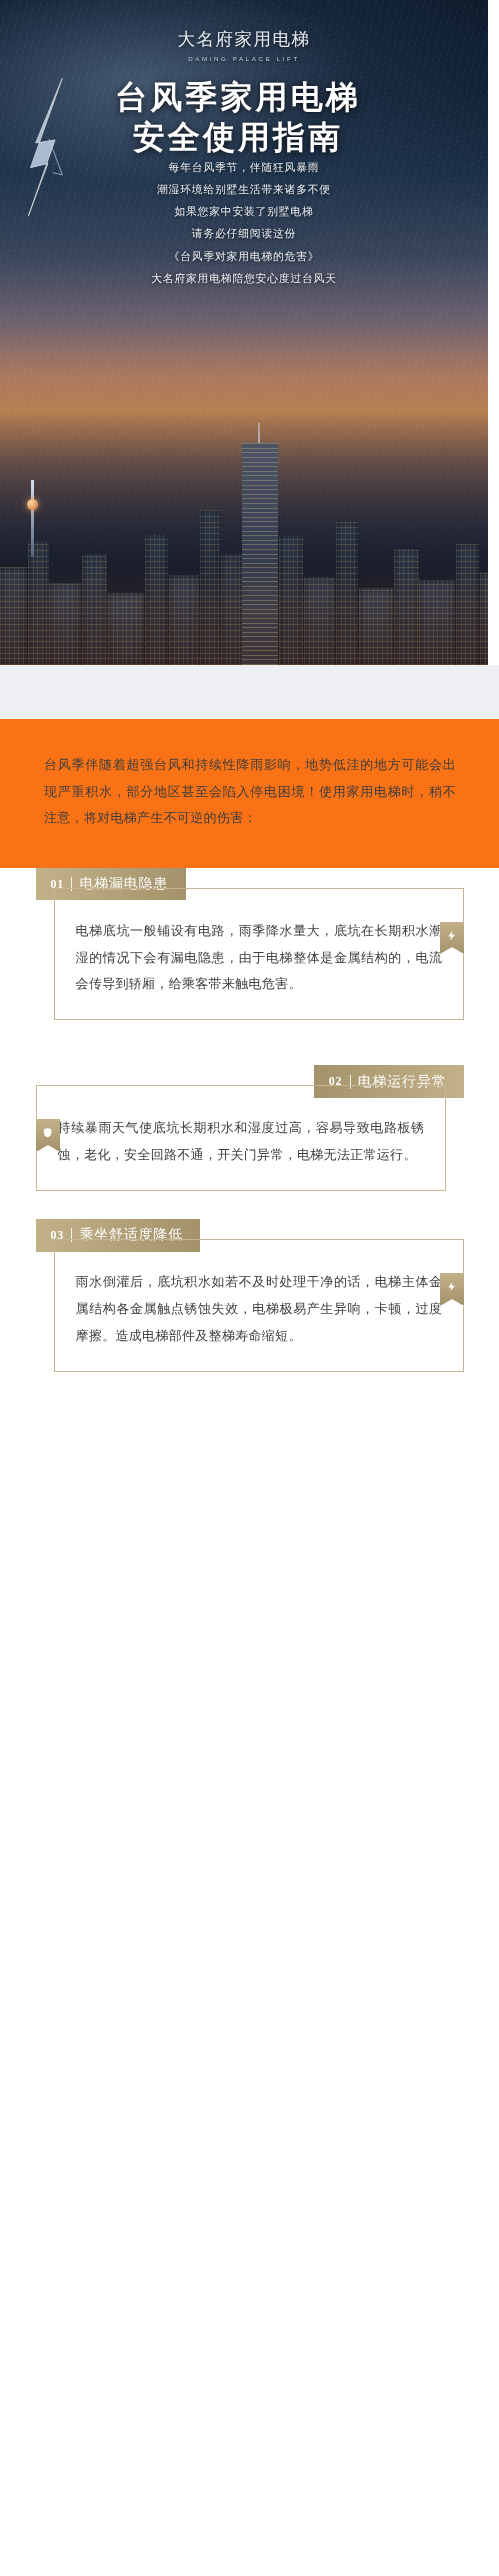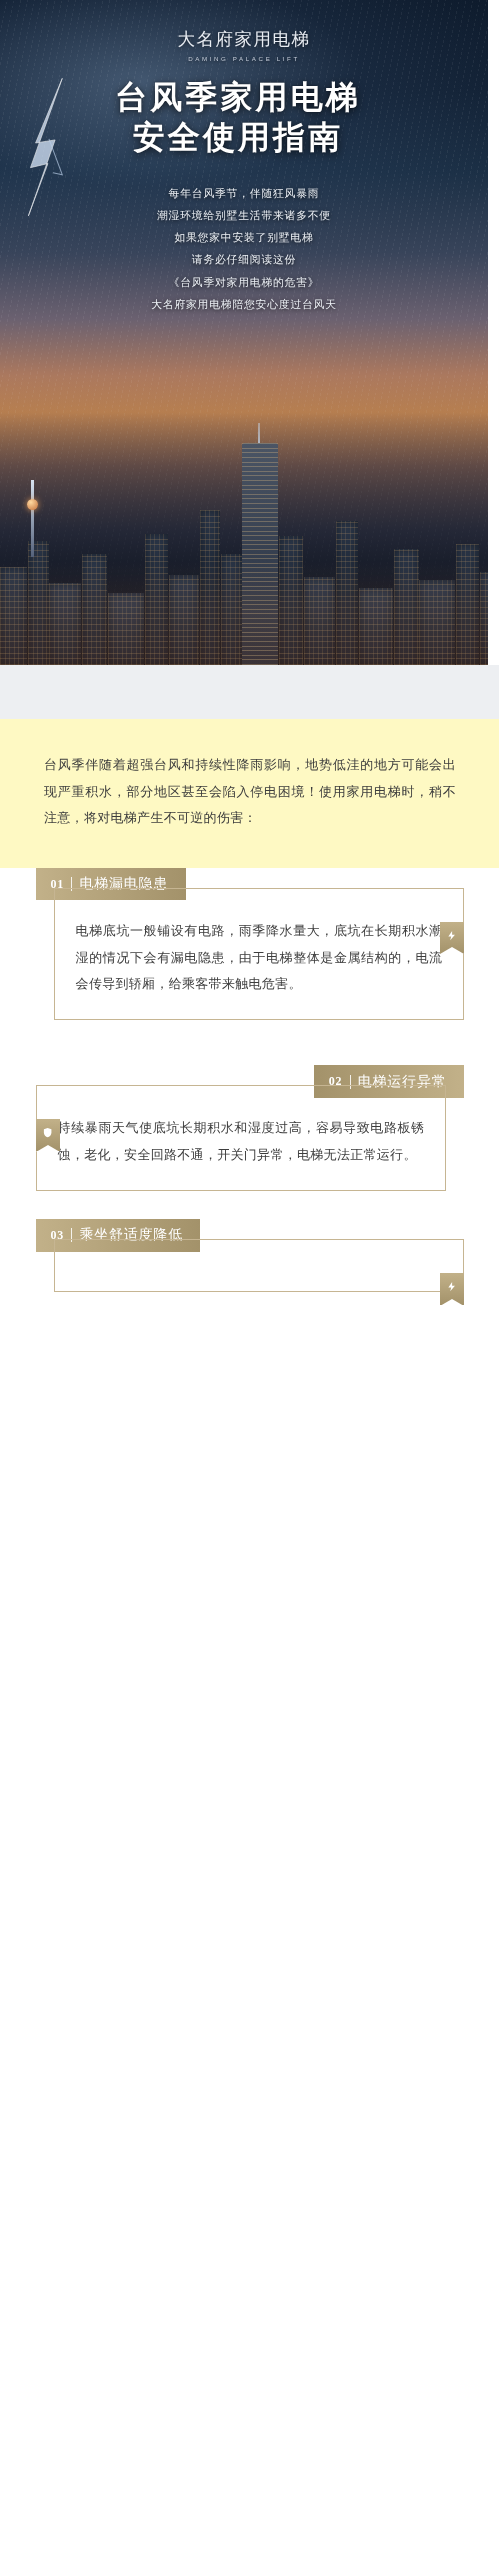--- a/index.html
+++ b/index.html
@@ -104,21 +104,21 @@
   .hero-title .l1, .hero-title .l2{
     font-family:"Liberation Serif","DejaVu Serif",serif;
     font-weight:bold;
     font-size:32px;
     letter-spacing:3.1px;
     color:#ffffff;
     line-height:1.26;
     text-shadow:0 2.1px 8.2px rgba(0,0,0,.75), 0 0 1.5px rgba(0,0,0,.5);
   }
 
-  .hero-sub{ position:absolute; left:0; right:0; top:182px; text-align:center; }
+  .hero-sub{ position:absolute; left:0; right:0; top:156px; text-align:center; }
   .hero-sub p{
     font-size:10.8px; line-height:2.05; color:#eef2f7; letter-spacing:0.8px;
     text-shadow:0 1px 4.1px rgba(0,0,0,.75);
   }
 
   
   .lightgap{ width:500px; height:54px; background:#edeff2; }
 
   
   .band{
@@ -133,21 +133,21 @@
     text-shadow:0 1px 3.1px rgba(120,100,60,.45);
   }
   .band-en{
     margin-top:6.2px; font-size:7.7px; letter-spacing:1.1px; color:#f0e7d2; opacity:.92;
   }
   .band-icon{
     position:absolute; right:61px; top:21.6px; width:36px; height:32px; opacity:.9;
   }
 
   
-  .body-wrap{ width:500px; background:#fef9c3; padding:33px 0 36px; }
+  .body-wrap{ width:500px; background:#f97316; padding:33px 0 36px; }
   .para{
     width:412px; margin:0 auto;
     font-size:13px; line-height:2.05; color:#3d3d3d; letter-spacing:0.3px;
     text-align:justify;
   }
 
   
   .cards{ width:500px; background:#ffffff; padding-bottom:31px; }
   .card{ position:relative; width:500px; margin-bottom:28px; }
 
@@ -302,20 +302,21 @@
         <span class="num">03</span>
         <span class="bar"></span>
         <span>乘坐舒适度降低</span>
       </div>
       <div class="frame">
         <div class="tag tag-right">
           <svg viewBox="0 0 24 24">
               <path d="M13 2 L5 14 h6 l-2 8 L19 10 h-6 z" fill="#ffffff"></path>
             </svg>
         </div>
+        <p>雨水倒灌后，底坑积水如若不及时处理干净的话，电梯主体金属结构各金属触点锈蚀失效，电梯极易产生异响，卡顿，过度摩擦。造成电梯部件及整梯寿命缩短。</p>
       </div>
     </div>
 
     <div class="bottomspace"></div>
   </section>
 
 </div>
 
 
 </body></html>

